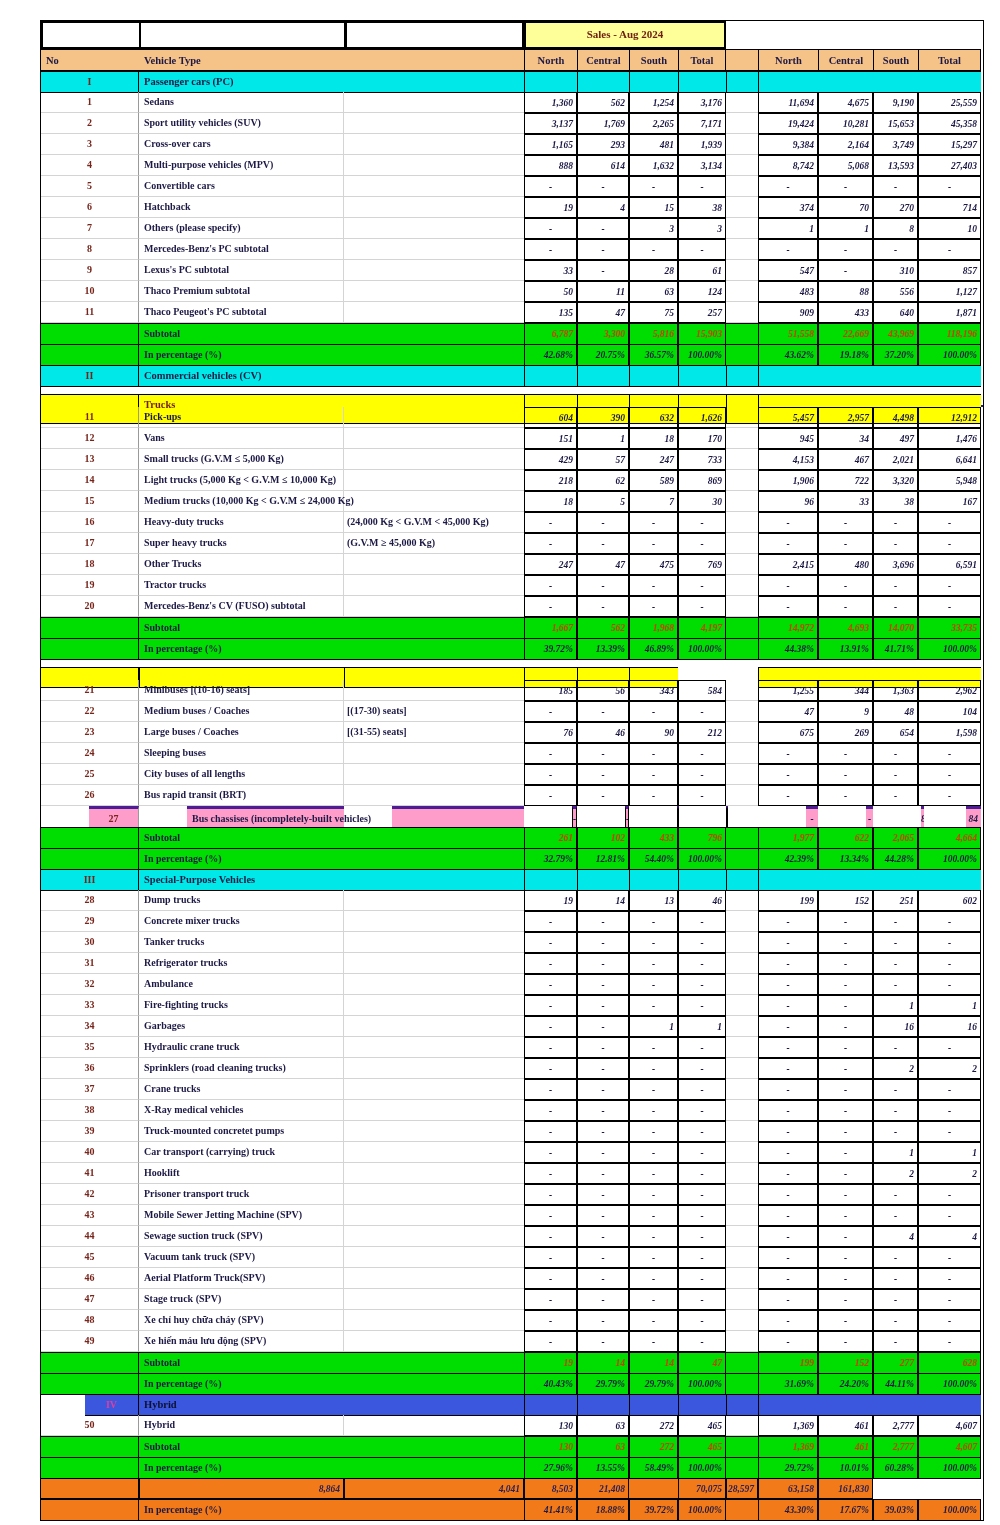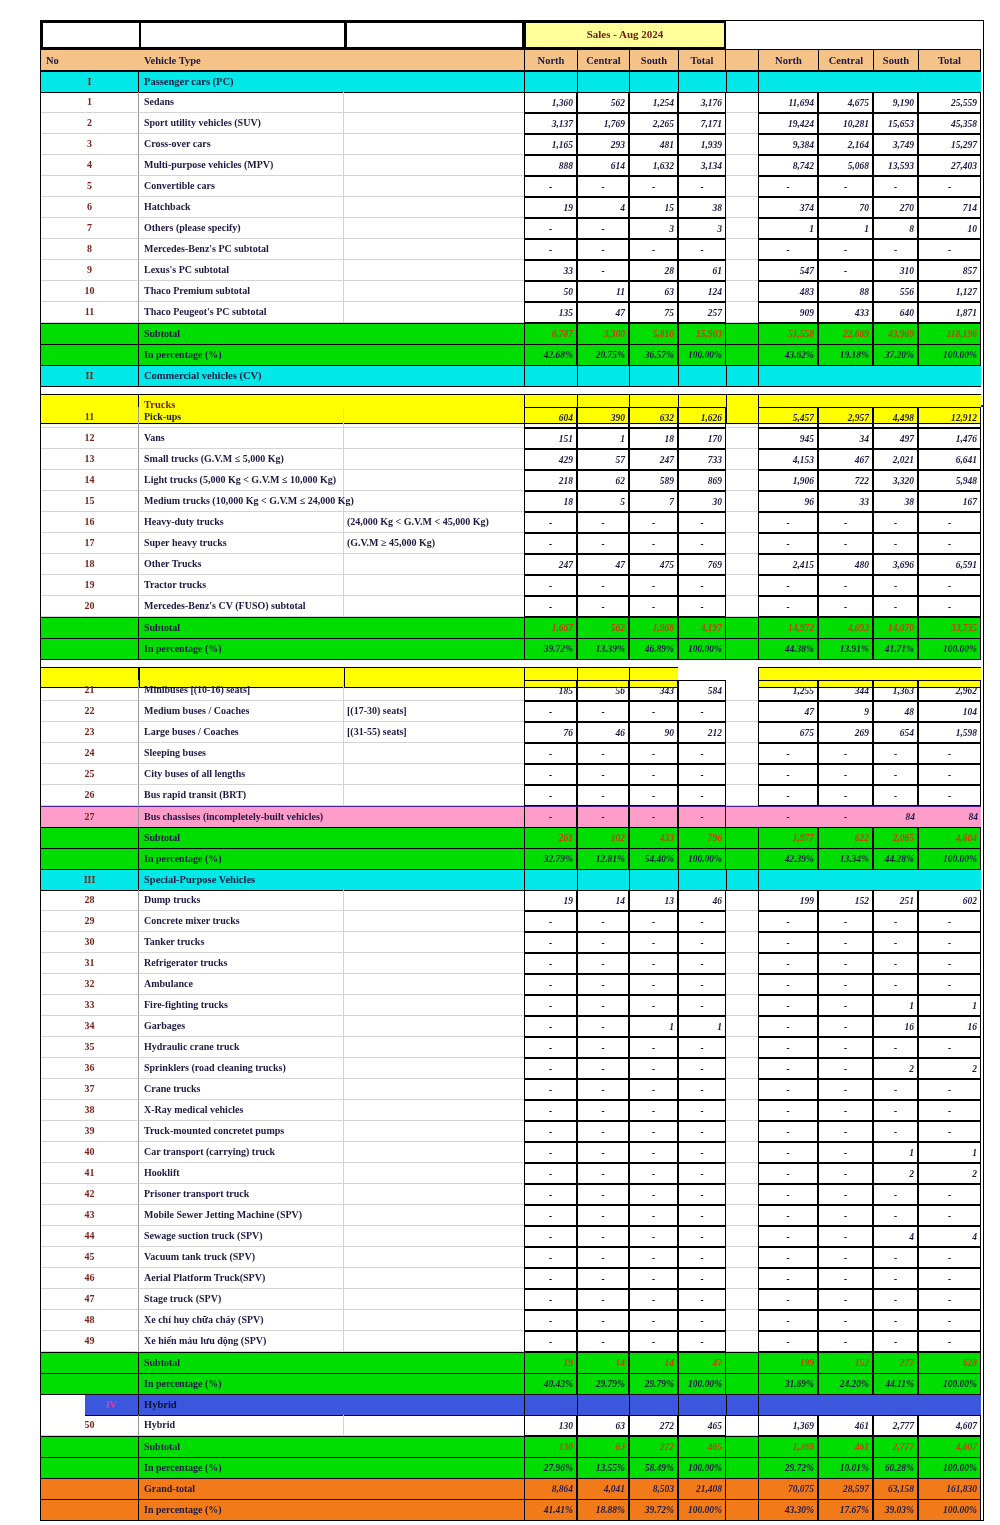--- a/index.html
+++ b/index.html
@@ -55,21 +55,21 @@
   .bg-yellow .seclabel{color:var(--maroon2);}
   .bg-blue .seclabel{color:#0c1030;}
   .bg-yellow .no{color:var(--maroon2);}
   .bg-blue .no{color:var(--magenta);margin-left:44px;}
   .secaug{border-left:1px solid #000;}
   .secgap{border-left:1px solid #000;}
   .secytm{grid-column:9/span 4;border-left:1px solid #000;}
   .dashedline{border-bottom:2px dashed #1717a8;}
 
   
-  .pink .c{background:var(--pink);border-top:1px solid #4c1d95;border-bottom:1px solid #000;}
+  .pink .c{background:var(--pink);border-top:3px solid #4c1d95;border-bottom:1px solid #000;margin-left:48px;}
   .pink .no{border-right:1px solid #9a9a9a;}
 
   
   .sub .c,.pct .c{background:var(--green);border-top:1px solid #000;border-bottom:1px solid #000;}
   .grand .c,.gpct .c{background:var(--orange);border-top:1px solid #000;border-bottom:1px solid #000;}
   .tot-no{border-right:1px solid #000;}
   .sublabel{grid-column:2/span 2;padding-left:5px;font-weight:bold;font-size:10px;
             color:var(--navy);overflow:visible;}
   .sub .num{color:var(--subval);}
   .pct .num{color:var(--navy);}
@@ -1005,21 +1005,20 @@
           <div class="c num nc">58.49%</div>
           <div class="c num nc">100.00%</div>
           <div class="c gap"></div>
           <div class="c num nc">29.72%</div>
           <div class="c num nc">10.01%</div>
           <div class="c num nc">60.28%</div>
           <div class="c num nc">100.00%</div>
         </div>
         <div class="r grand">
           <div class="c no tot-no"></div>
-          <div class="c sublabel">Grand-total</div>
           <div class="c num nc">8,864</div>
           <div class="c num nc">4,041</div>
           <div class="c num nc">8,503</div>
           <div class="c num nc">21,408</div>
           <div class="c gap"></div>
           <div class="c num nc">70,075</div>
           <div class="c num nc">28,597</div>
           <div class="c num nc">63,158</div>
           <div class="c num nc">161,830</div>
         </div>

